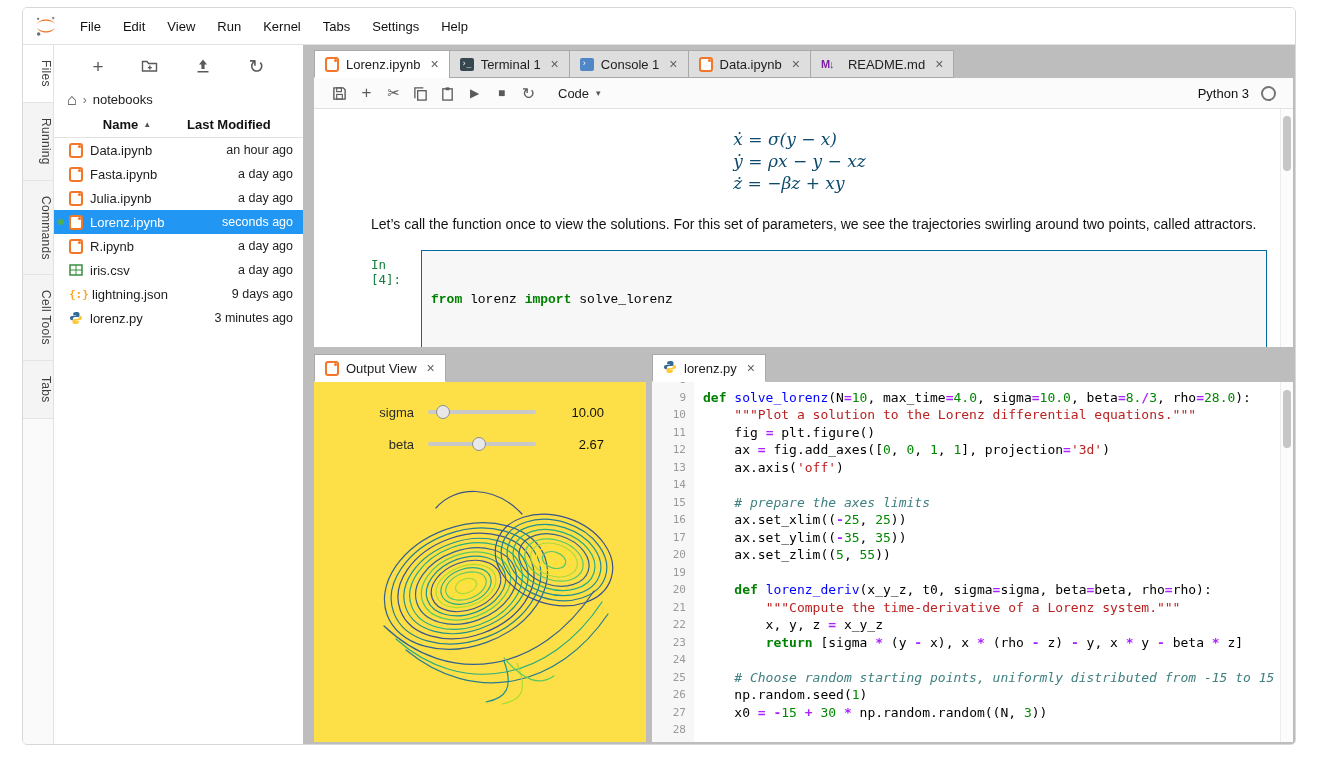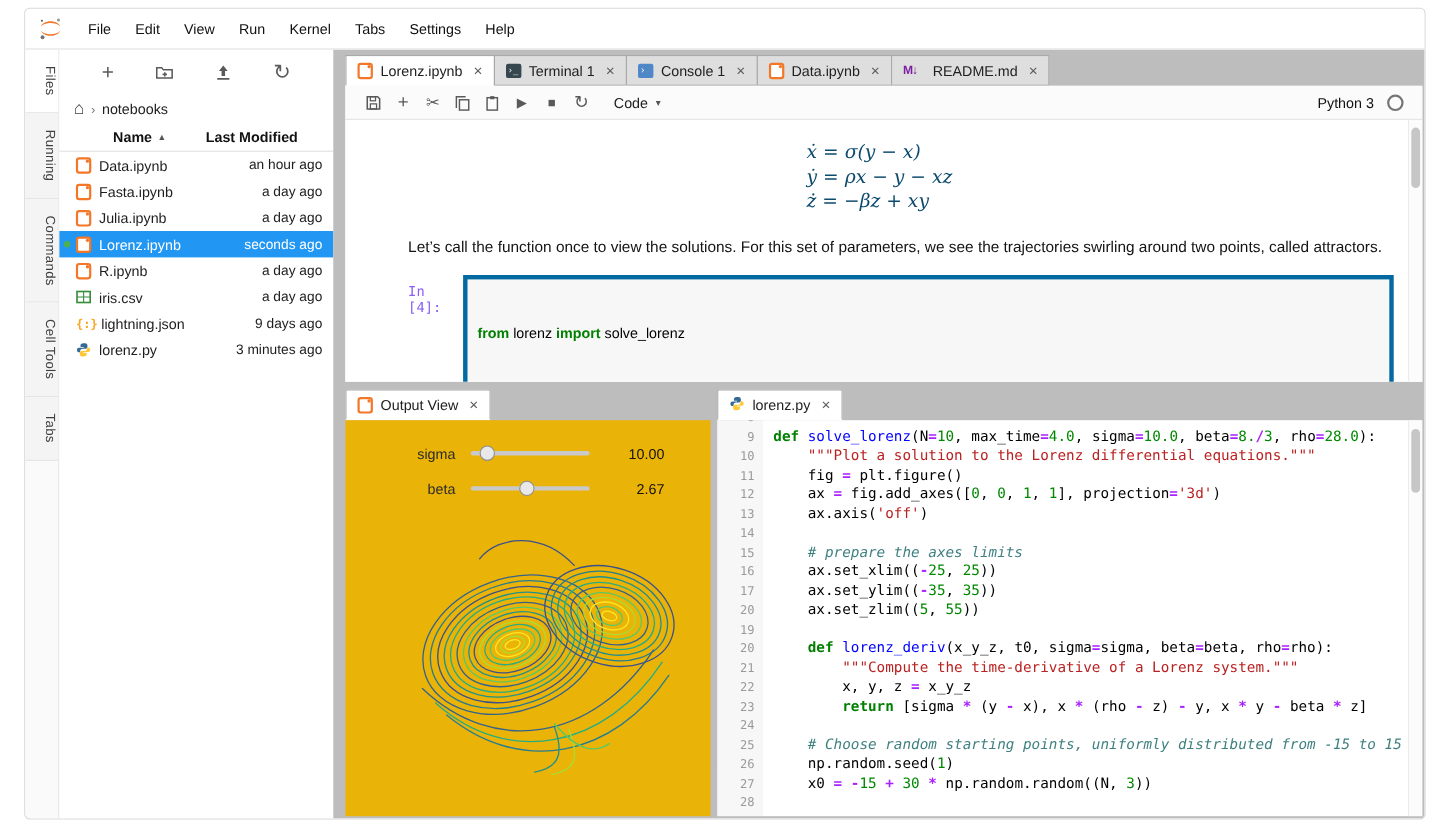--- a/index.html
+++ b/index.html
@@ -67,33 +67,33 @@
   .kernel-name{font-size:13px;margin-right:12px;color:#111;}
   .kernel-status{width:15px;height:15px;border:2px solid #757575;border-radius:50%;box-sizing:border-box;margin-right:5px;}
 
   .nb-content{position:absolute;top:31px;left:0;right:0;bottom:0;overflow:hidden;background:#fff;}
   .nb-inner{padding:4px 20px 0 57px;}
   .md{font-size:14px;color:#131313;margin:9px 0 0 0;line-height:19px;}
   .md2{margin-top:21px;max-width:895px;}
   .eq-wrap{text-align:center;margin:15px 0 4px -45px;}
   .eq{display:inline-block;text-align:left;font-family:"DejaVu Serif",serif;font-style:italic;font-size:17px;line-height:22px;color:#0c4a6e;}
   .cell{display:flex;margin-top:16px;padding-right:6px;}
-  .prompt{width:50px;flex-shrink:0;font-family:"DejaVu Sans Mono",monospace;font-size:12.5px;color:#8b5cf6;padding-top:7px;}
-  .cell-box{flex:1;background:#f7f7f7;border:4px solid #0369a1;padding:5px 9px;font-family:Liberation Sans, sans-serif;font-size:13px;line-height:17.5px;white-space:pre;}
+  .prompt{width:50px;flex-shrink:0;font-family:"DejaVu Sans Mono",monospace;font-size:12.5px;color:#15803d;padding-top:7px;}
+  .cell-box{flex:1;background:#f7f7f7;border:1px solid #0369a1;padding:5px 9px;font-family:Liberation Mono, monospace;font-size:13px;line-height:17.5px;white-space:pre;}
 
   .sb{position:absolute;top:0;right:0;bottom:0;width:13px;background:#fcfcfc;border-left:1px solid #ececec;box-sizing:border-box;}
   .sb .thumb{position:absolute;left:2px;width:8px;border-radius:4px;background:#c6c6c6;}
   .nb-thumb{top:7px;height:55px;}
   .ed-thumb{top:8px;height:58px;}
 
   .h-split{position:absolute;left:11px;right:2px;top:302px;height:7px;}
   .out-panel{position:absolute;left:11px;top:309px;width:332px;height:388px;}
   .v-split{position:absolute;left:343px;width:6px;top:309px;height:388px;}
   .ed-panel{position:absolute;left:349px;right:2px;top:309px;height:388px;}
-  .panel-content{position:absolute;top:28px;left:0;right:0;bottom:0;background:#eab308;overflow:hidden;}
+  .panel-content{position:absolute;top:28px;left:0;right:0;bottom:0;background:#fde047;overflow:hidden;}
 
   
   .out-content{padding-top:14px;}
   .srow{display:flex;align-items:center;height:32px;}
   .slabel{width:100px;text-align:right;font-size:13px;color:#2b2b2b;margin-right:14px;}
   .strack{position:relative;width:108px;height:16px;}
   .strack::before{content:"";position:absolute;left:0;right:0;top:6px;height:4px;background:#c9c9c9;border-radius:2px;}
   .shandle{position:absolute;top:1px;width:14px;height:14px;border-radius:50%;background:#e8e8e8;border:1px solid #8d8d8d;box-sizing:border-box;transform:translateX(-50%);}
   .sval{width:52px;text-align:right;font-size:13px;margin-left:16px;color:#111;}
   .plot{margin:16px 0 0 40px;}

